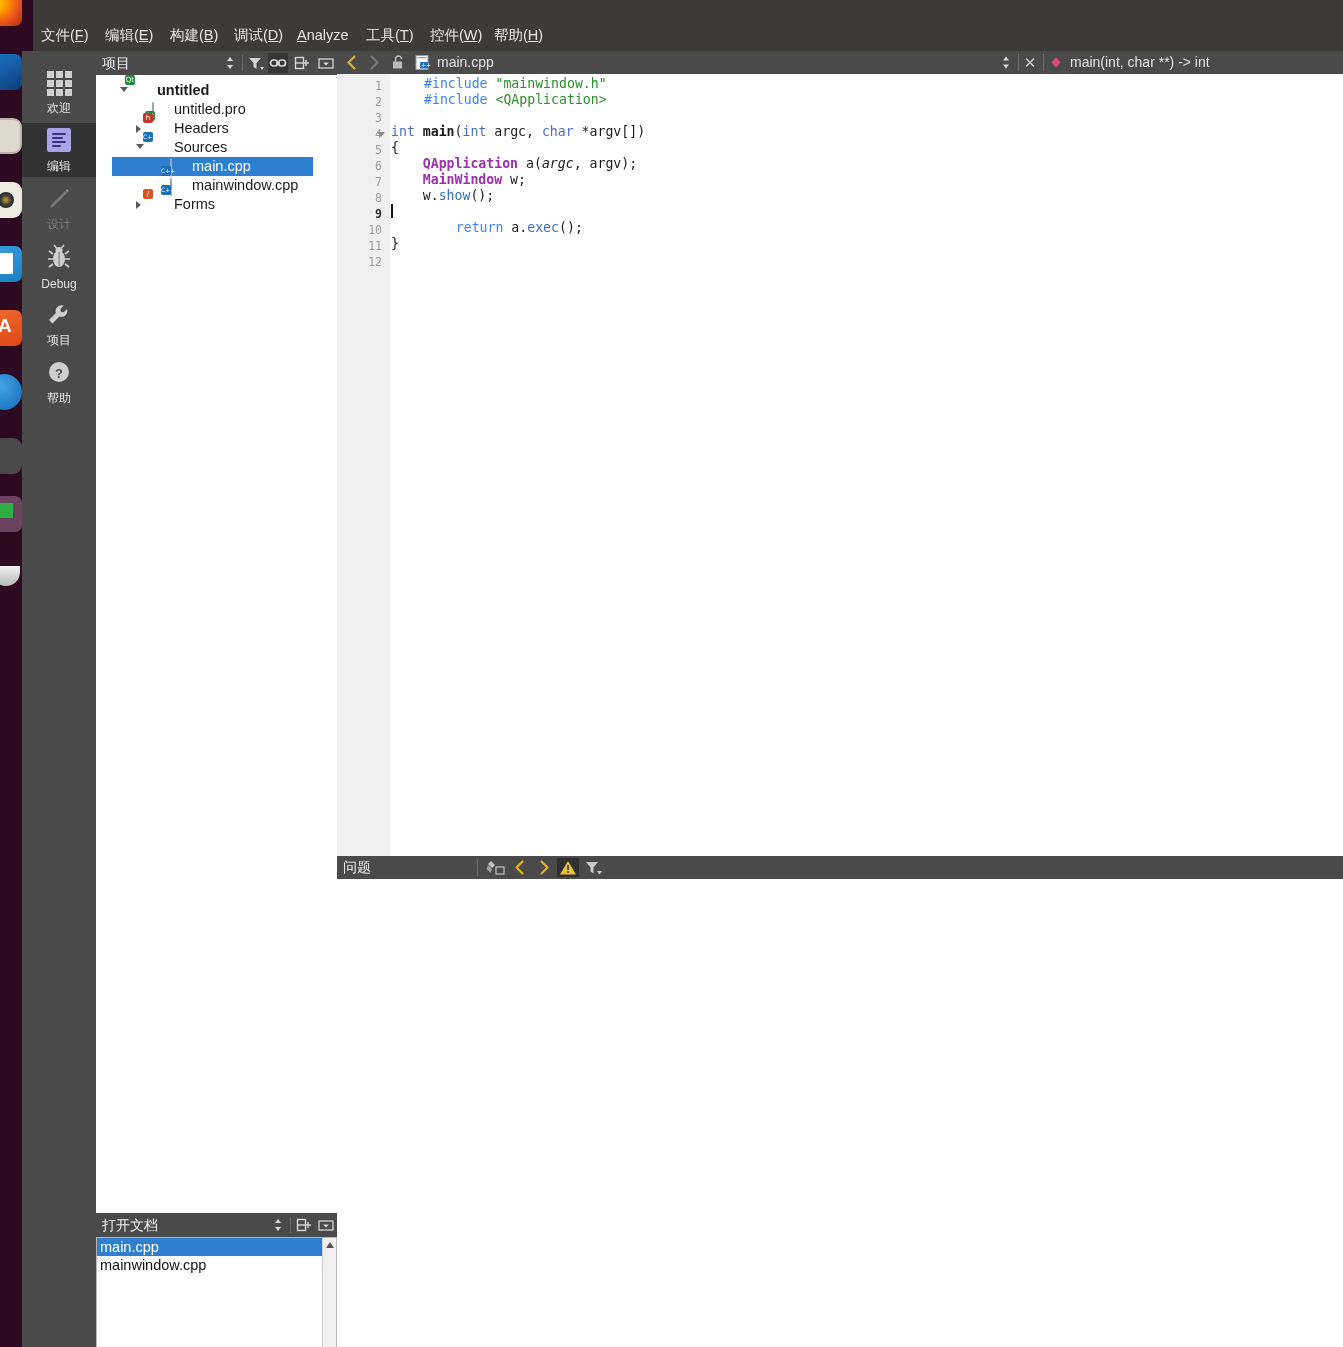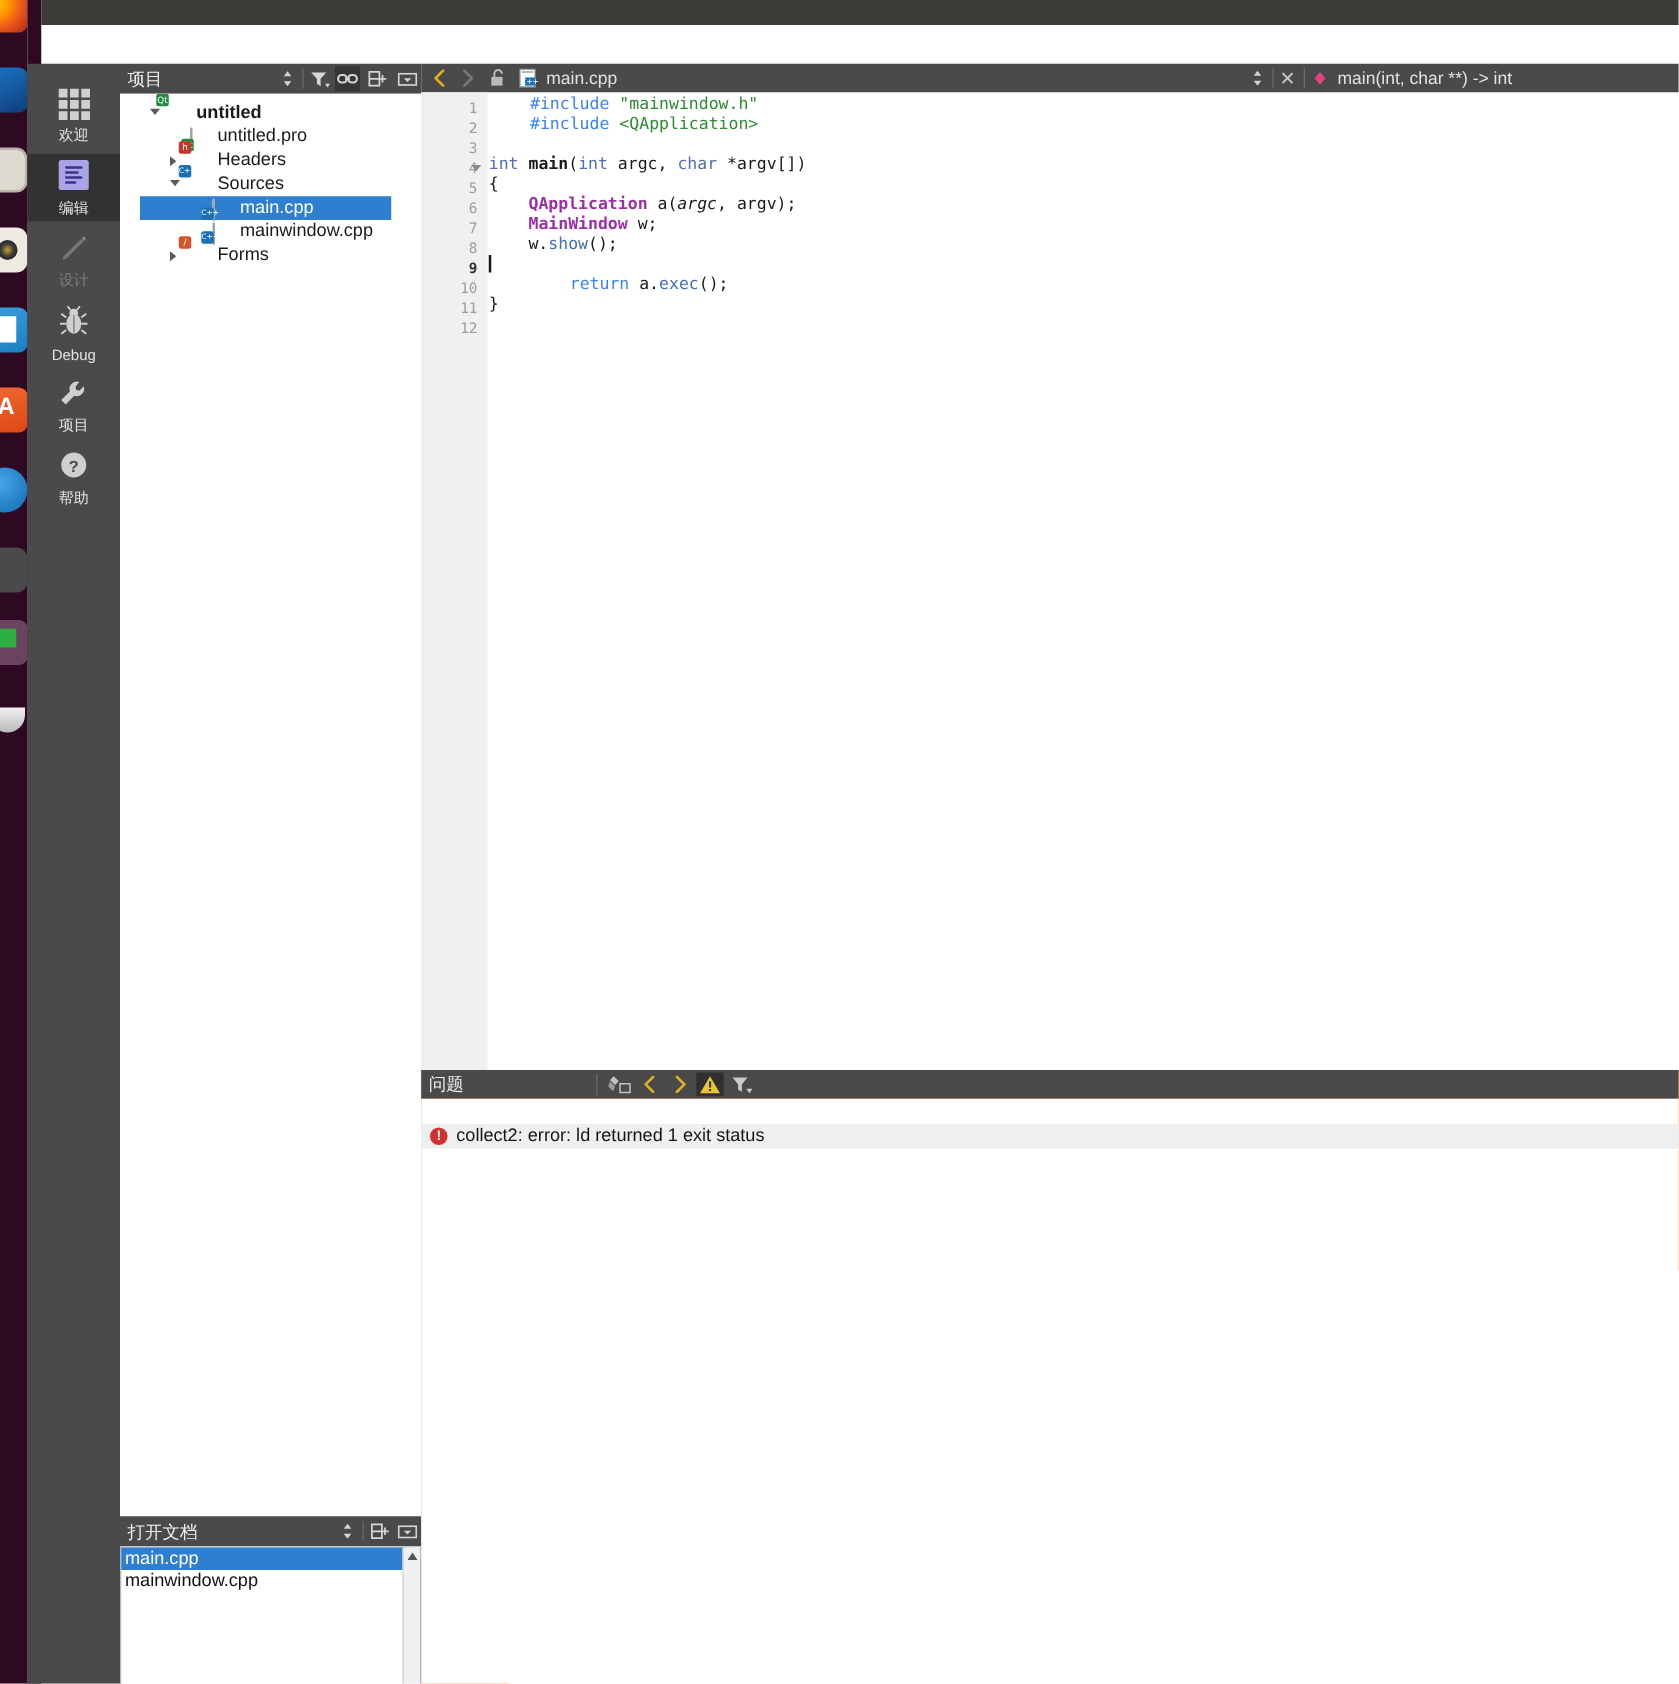--- a/index.html
+++ b/index.html
@@ -128,21 +128,21 @@
   .k-str{color:#2e8b2e;}
   .k-type{color:#4e6fb8;}
   .k-fn{color:#1a1a1a;font-weight:bold;}
   .k-cls{color:#9b30a8;font-weight:bold;}
   .k-mem{color:#3e6fb8;}
   .k-param{color:#1a1a1a;font-style:italic;}
   .k-plain{color:#1a1a1a;}
   .caret{position:absolute;width:2px;height:14px;background:#141414;}
 
   
-  .issues{position:absolute;left:337px;top:856px;width:1006px;height:491px;background:#f97316;}
+  .issues{position:absolute;left:337px;top:856px;width:1006px;height:491px;background:#86efac;}
   .issuesbar{position:absolute;left:0;top:0;width:1006px;height:23px;background:#4a4a4a;color:#eee;}
   .issuesbar .ttl{position:absolute;left:6px;top:0;height:23px;line-height:23px;font-size:14px;}
   .ibtn{position:absolute;top:2px;width:22px;height:19px;cursor:pointer;}
   .ibtn.act{background:#303030;}
   .isep{position:absolute;top:3px;width:1px;height:17px;background:#6b6b6b;}
 
   .issuelist{position:absolute;left:0;top:23px;width:1006px;height:468px;background:#ffffff;}
   .irow{position:absolute;left:0;width:1006px;height:20px;background:#efefef;border-bottom:1px solid #ffffff;}
   .irow .itext{position:absolute;left:28px;top:0;height:20px;line-height:20px;font-size:14.5px;color:#141414;white-space:nowrap;}
   .erricon{position:absolute;left:7px;top:3px;width:14px;height:14px;border-radius:50%;background:#d1312c;}
@@ -163,20 +163,30 @@
     <div class="lic doc"></div>
     <div class="lic ubsw"></div>
     <div class="lic amazon"></div>
     <div class="lic sys"></div>
     <div class="lic curr"></div>
     <div class="lic trash"></div>
   </div>
   <div class="launcher-cover"></div>
 
   <div class="desk-top-strip"></div>
+  <div class="menubar">
+    <div class="mi" style="left:8px">文件(<u>F</u>)</div>
+    <div class="mi" style="left:72px">编辑(<u>E</u>)</div>
+    <div class="mi" style="left:137px">构建(<u>B</u>)</div>
+    <div class="mi" style="left:201px">调试(<u>D</u>)</div>
+    <div class="mi" style="left:264px" style2="u"><u>A</u>nalyze</div>
+    <div class="mi" style="left:333px">工具(<u>T</u>)</div>
+    <div class="mi" style="left:397px">控件(<u>W</u>)</div>
+    <div class="mi" style="left:461px">帮助(<u>H</u>)</div>
+  </div>
 
   <div class="modebar">
 
     <div class="modeitem" style="top:14px">
       <div class="mico ic-grid">
         <i style="left:2px;top:2px"></i>
           <i style="left:11px;top:2px"></i>
           <i style="left:20px;top:2px"></i>
         <i style="left:2px;top:11px"></i>
           <i style="left:11px;top:11px"></i>
@@ -488,20 +498,16 @@
       </div>
       <div class="ibtn" style="left:246px">
         <svg width="22" height="19" viewBox="0 0 22 19">
           <path d="M3 4 H15 L10.5 9.5 V15.5 L7.5 13.5 V9.5 Z" fill="#c9c9c9"></path>
           <path d="M14 13 L19 13 L16.5 16.5 Z" fill="#c9c9c9"></path>
         </svg>
       </div>
     </div>
 
     <div class="issuelist">
-      <div class="irow" style="top:20px">
-        <span class="erricon"></span>
-        <span class="itext">collect2: error: ld returned 1 exit status</span>
-      </div>
     </div>
   </div>
 
 </div>
 
 </body></html>

